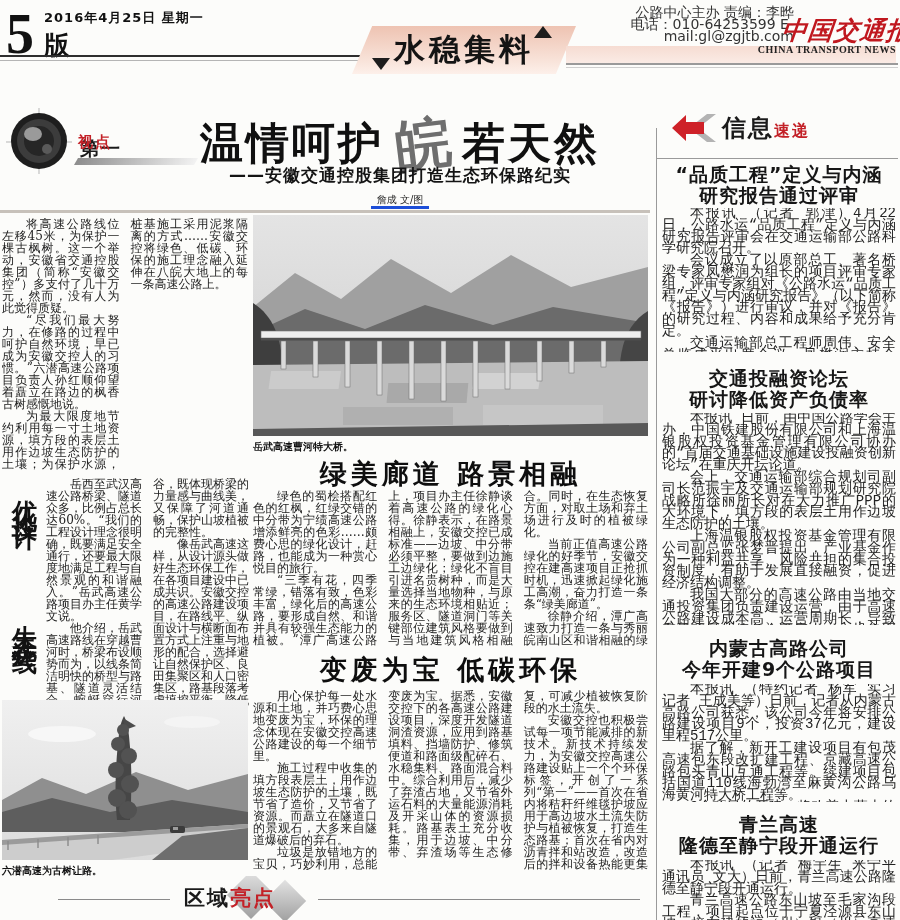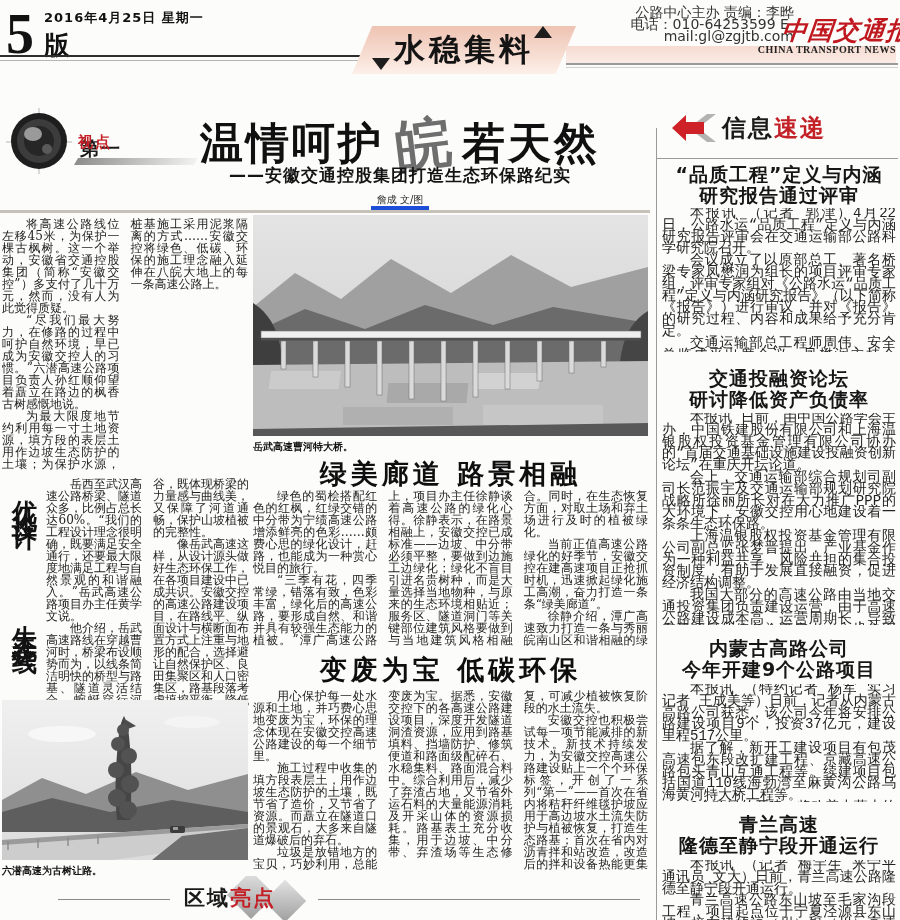--- a/index.html
+++ b/index.html
@@ -31,21 +31,21 @@
   .badge-red{font-family:"DejaVu Sans", sans-serif;font-weight:bold;font-size:15px;color:#c32127;letter-spacing:2px;}
   .swoosh{background:linear-gradient(90deg,#8d8d8d,#f2f2f2);height:7px;transform:skewX(-30deg);}
 
   
   .headline{text-align:center;white-space:nowrap;}
   .hl-main{font-family:"DejaVu Sans", sans-serif;font-weight:900;font-size:43px;color:#101010;letter-spacing:3px;}
   .hl-accent{display:inline-block;font-family:"DejaVu Serif", serif;font-weight:bold;font-size:56px;color:#6e6e6e;
              transform:rotate(-7deg) translateY(5px);margin:0 6px;}
   .subtitle{font-family:"DejaVu Sans", sans-serif;font-weight:bold;font-size:17px;color:#141414;text-align:center;letter-spacing:1px;}
   .byline{font-family:"DejaVu Sans", sans-serif;font-size:10px;color:#222;text-align:center;}
-  .byline span{border-bottom:6px solid #1d4ed8;padding:0 6px 1px;text-align:center;}
+  .byline span{border-bottom:3px solid #1d4ed8;padding:0 6px 1px;text-align:center;}
   .feat-rule{background:#c7c1ba;height:3px;}
 
   
   .textcol{column-gap:11px;column-fill:auto;overflow:hidden;
            font-size:12px;line-height:12px;text-align:justify;color:#222;}
   .textcol p{margin:0;text-indent:2em;}
   .cols2{column-count:2;}
   .cols3{column-count:3;}
   .sec-title{font-family:"DejaVu Sans", sans-serif;font-weight:bold;font-size:27px;color:#0e0e0e;
              text-align:center;letter-spacing:4px;white-space:nowrap;}
@@ -239,41 +239,41 @@
     <span class="badge-black" style="font-size:21px;">区域</span><span class="badge-red" style="font-size:21px;margin-top:28px;">亮点</span>
   </div>
 
   <div class="abs sb-divider" style="left:656px;top:128px;height:792px;"></div>
 
   <svg class="abs" style="left:672px;top:112px;" width="44" height="32" viewBox="0 0 44 32">
     <polygon points="44,2 26,16 44,30 35,30 17,16 35,2" fill="#b3b3b3"></polygon>
     <polygon points="32,10 14,10 14,3 0,16 14,29 14,22 32,22" fill="#ce2128"></polygon>
   </svg>
   <div class="abs" style="left:722px;top:112px;white-space:nowrap;">
-    <span class="badge-black" style="font-size:24px;">信息</span><span class="badge-red" style="font-size:24px;">速递</span>
+    <span class="badge-black" style="font-size:24px;">信息</span><span class="badge-red" style="font-size:16px;">速递</span>
   </div>
   <div class="abs sb-rule" style="left:657px;top:158px;width:241px;"></div>
 
   <div class="abs" style="left:662px;top:164px;width:234px;">
     <div class="sb-title">“品质工程”定义与内涵</div>
     <div class="sb-title">研究报告通过评审</div>
   </div>
   <div class="abs sb-body" style="left:662px;top:208px;width:234px;height:144px;">
     <p>本报讯 （记者 郭津）4月22日，公路水运“品质工程”定义与内涵研究报告评审会在交通运输部公路科学研究院召开。</p>
     <p>会议成立了以原部总工、著名桥梁专家凤懋润为组长的项目评审专家组，评审专家组对《公路水运“品质工程”定义与内涵研究报告》（以下简称《报告》）进行审议，并对《报告》的研究过程、内容和成果给予充分肯定。</p>
     <p>交通运输部总工程师周伟、安全总监成平出席会议，凤懋润主持会议。专家组围绕《报告》所提出的“品质工程”的定义、内涵要素进行了深入讨论，并形成审查意见。</p>
   </div>
 
   <div class="abs" style="left:662px;top:368px;width:234px;">
     <div class="sb-title">交通投融资论坛</div>
     <div class="sb-title">研讨降低资产负债率</div>
   </div>
   <div class="abs sb-body" style="left:662px;top:413px;width:234px;height:212px;">
     <p>本报讯 日前，由中国公路学会主办，中国铁建股份有限公司和上海温银股权投资基金管理有限公司协办的“首届交通基础设施建设投融资创新论坛”在重庆开坛论道。</p>
-    <p>会上，交通运输部综合规划司副司长范振宇及交通运输部规划研究院战略所徐丽所长对在大力推广PPP的大环境下，安徽交控用心地建设着一条条生态环保路。</p>
+    <p>会上，交通运输部综合规划司副司长范振宇及交通运输部规划研究院战略所徐丽所长对在大力推广PPP的大环境下，填方段的表层土用作边坡生态防护的土壤。</p>
     <p>上海温银股权投资基金管理有限公司副总监张梦晋提出，产业基金作为一种利益共享、风险共担的集合投资制度，有助于发展直接融资，促进经济结构调整。</p>
     <p>我国大部分的高速公路由当地交通投资集团负责建设运营，由于高速公路建设成本高、运营周期长，导致存量项目的债务余额庞大，交投集团的资产负债率普遍偏高。通过以产业基金对高速公路管理公司注入股权的方式，可为增强交投集团融资能力和降低资产负债率提供解决方案。（仓卓贤）</p>
   </div>
 
   <div class="abs" style="left:662px;top:638px;width:234px;">
     <div class="sb-title">内蒙古高路公司</div>
     <div class="sb-title">今年开建9个公路项目</div>
   </div>
   <div class="abs sb-body" style="left:662px;top:684px;width:234px;height:118px;">
     <p>本报讯 （特约记者 杨军 实习记者 王成美等）日前，记者从内蒙古高路公司获悉，该公司今年将安排公路建设项目9个，投资37亿元，建设里程517公里。</p>

